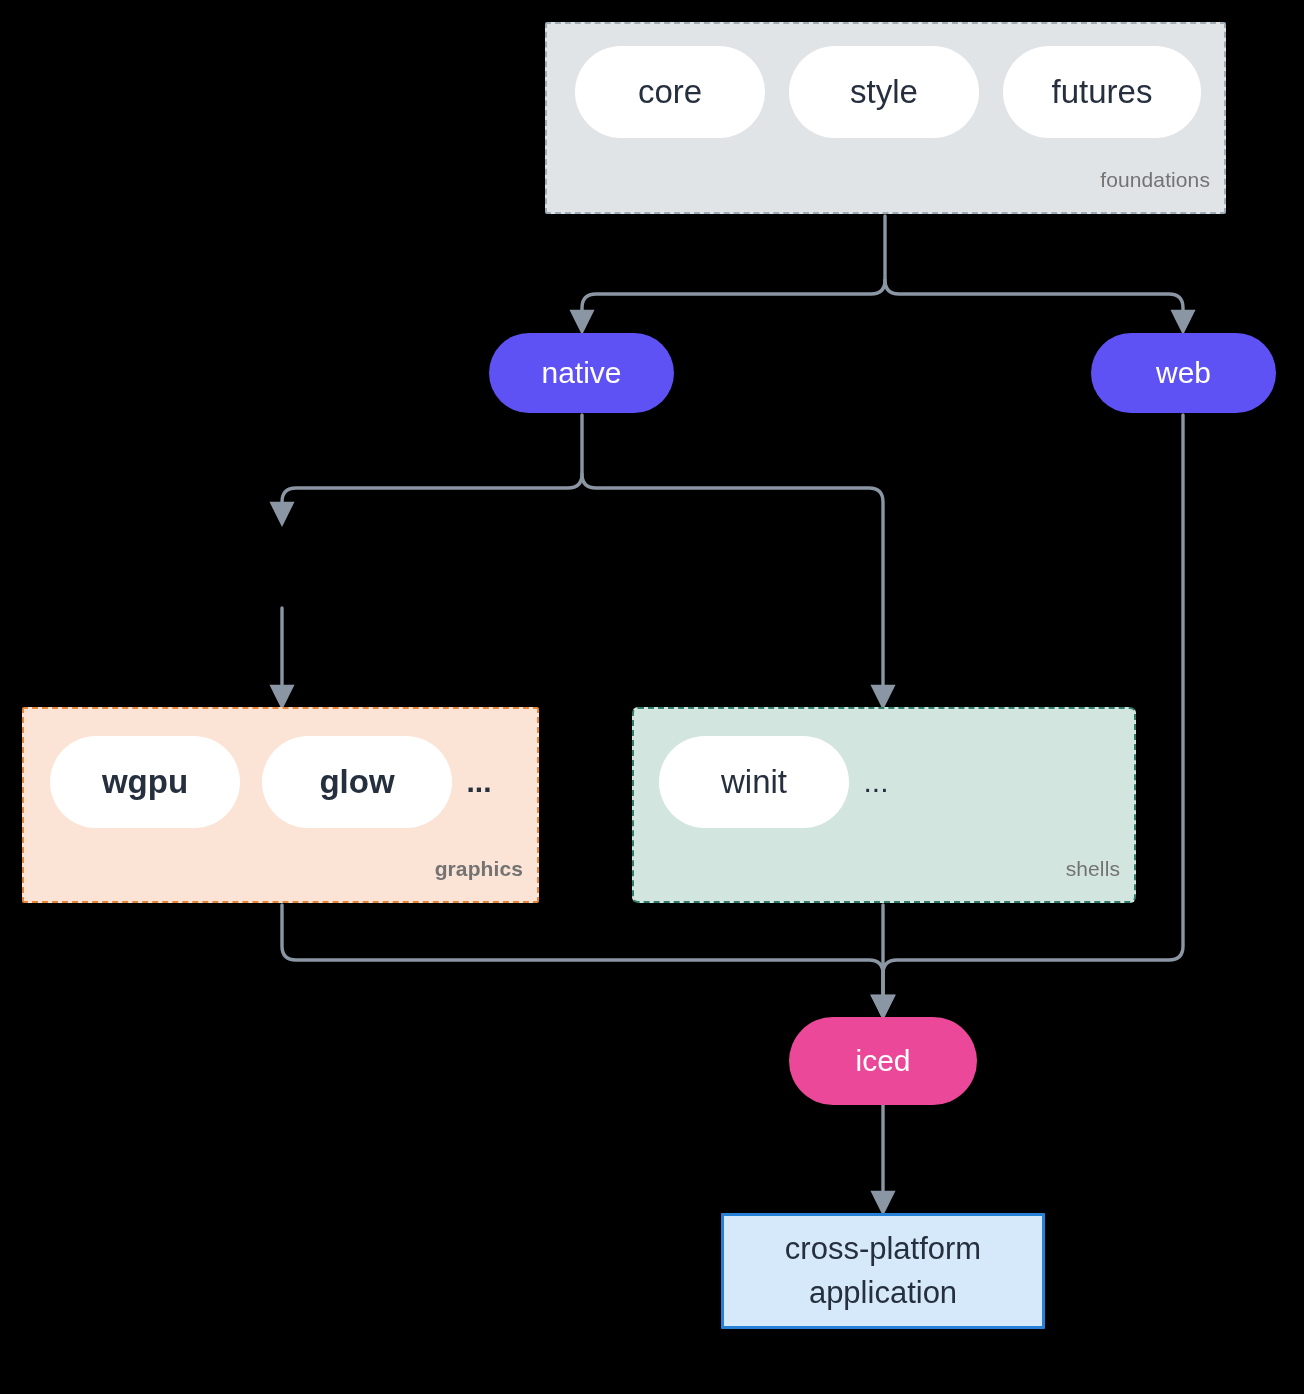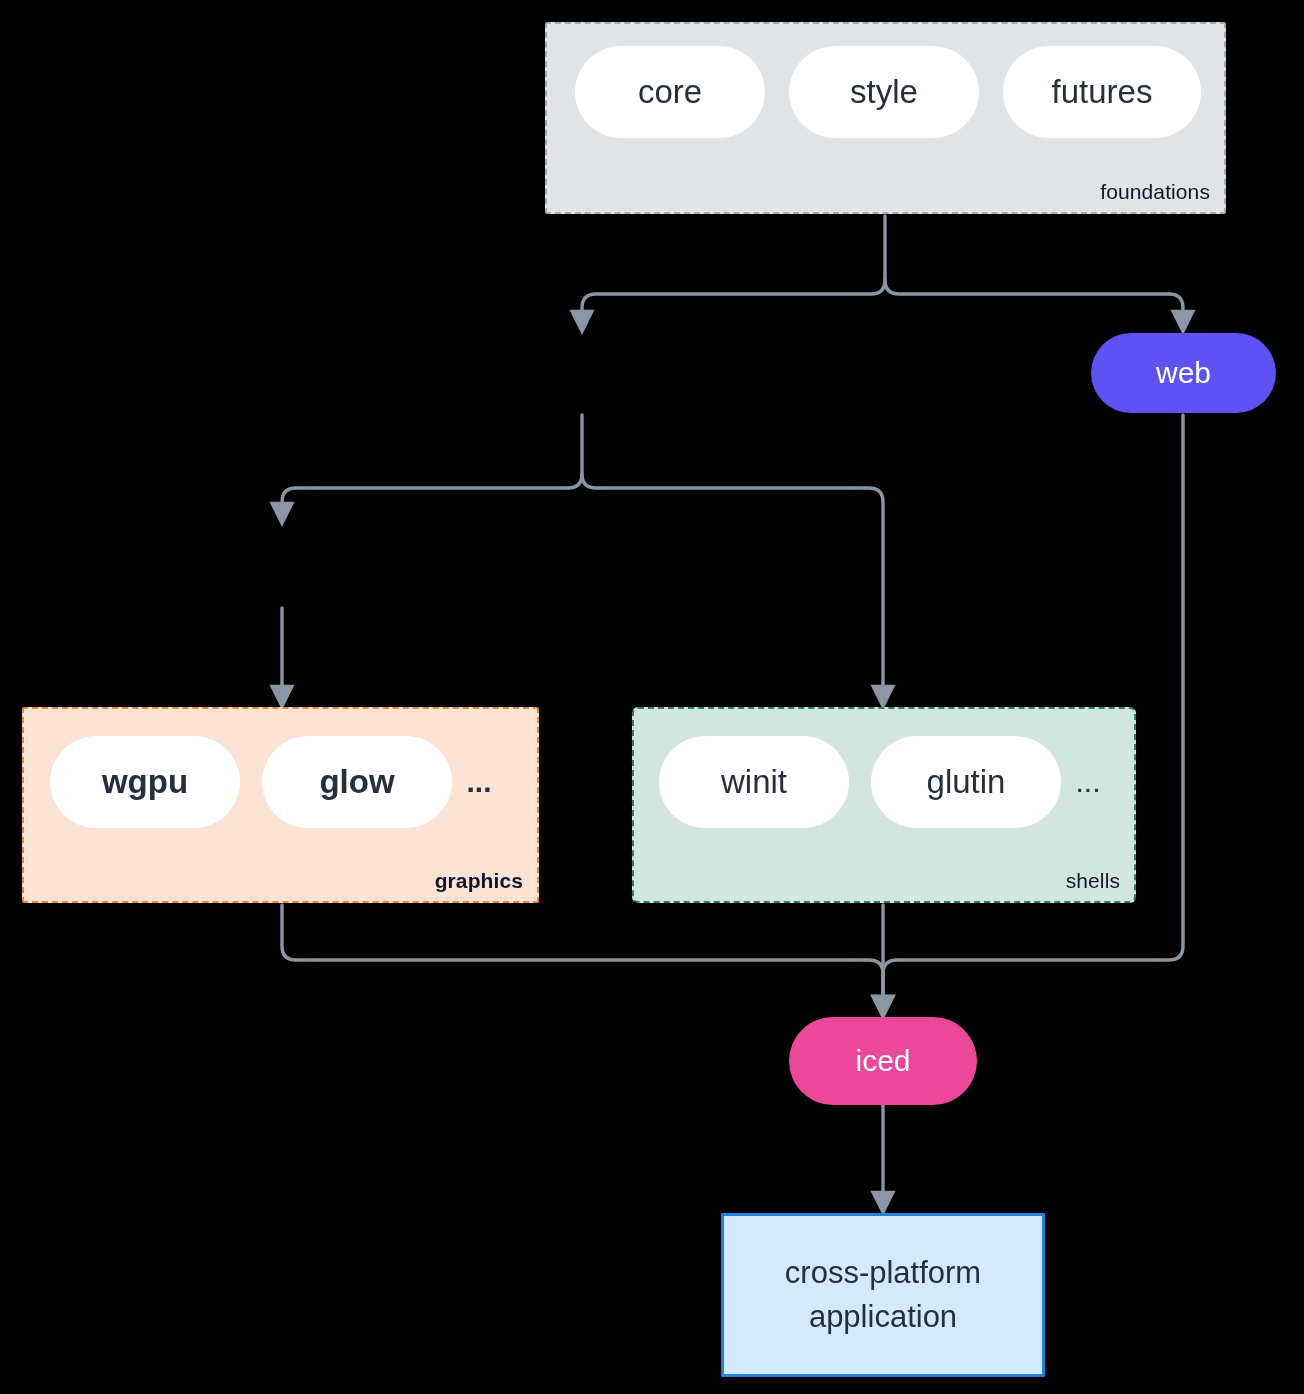--- a/index.html
+++ b/index.html
@@ -32,23 +32,23 @@
     box-sizing: border-box;
   }
   .cluster-inner {
     position: absolute;
     display: flex;
     align-items: center;
   }
   .cluster-label {
     position: absolute;
     right: 14px;
-    bottom: 8px;
+    bottom: 20px;
     font-size: 21px;
-    color: #0f172a;
+    color: #737373;
     letter-spacing: 0.1px;
     white-space: nowrap;
   }
   .cluster-foundations {
     left: 545px;
     top: 22px;
     width: 681px;
     height: 192px;
     background: #e0e4e7;
     border: 2px dashed #9fadb9;
@@ -130,21 +130,21 @@
     width: 188px;
     height: 88px;
     background: #ec4899;
   }
   
   .node-rect {
     position: absolute;
     left: 721px;
     top: 1213px;
     width: 324px;
-    height: 164px;
+    height: 116px;
     background: #d6e9fb;
     border: 3px solid #2680d6;
     border-radius: 1px;
     display: flex;
     flex-direction: column;
     align-items: center;
     justify-content: center;
     color: #252f3e;
     font-size: 31px;
     line-height: 1.42;
@@ -207,28 +207,28 @@
       <div class="ellipsis" style="width:54px;height:92px;">...</div>
     </div>
     <div class="cluster-label">graphics</div>
   </div>
 
   <div class="cluster cluster-shells">
     <div class="cluster-inner" style="left:25px; top:27px;">
       <div class="leaf-pill" style="width:190px;height:92px;">
         <span>winit</span>
       </div>
-      <div class="leaf-pill" style="width:190px;height:92px;margin-left:22px;">
-        <span>glutin</span>
-      </div>
       <div class="ellipsis" style="width:54px;height:92px;">...</div>
     </div>
     <div class="cluster-label">shells</div>
   </div>
 
+  <div class="node-pill node-native">
+    <span>native</span>
+  </div>
 
   <div class="node-pill node-web">
     <span>web</span>
   </div>
 
 
   <div class="node-pill node-iced">
     <span>iced</span>
   </div>
 

